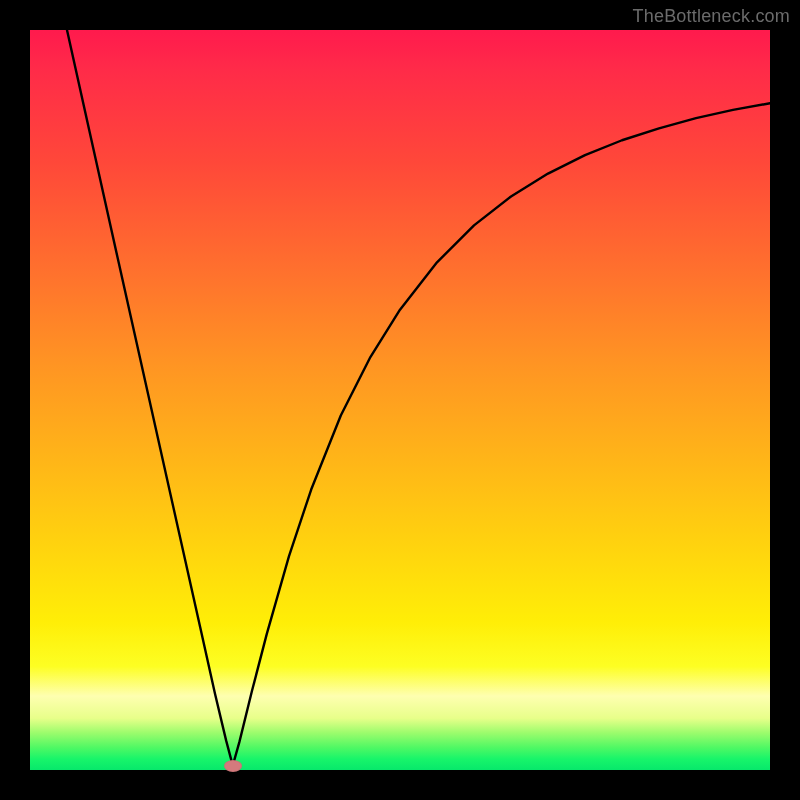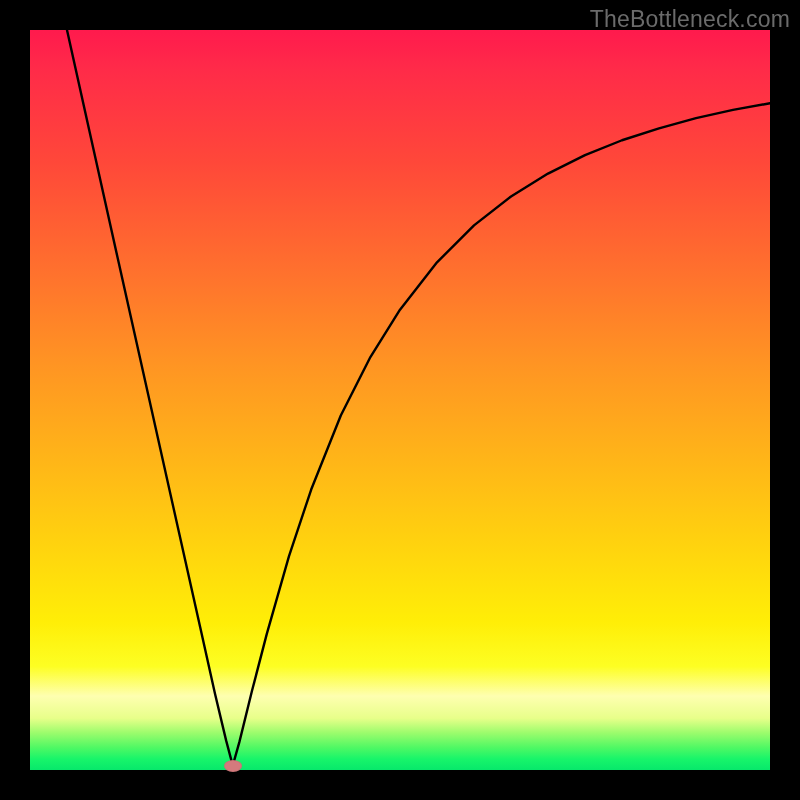--- a/index.html
+++ b/index.html
@@ -41,21 +41,21 @@
       #4ef864 97%,
       #18f56a 98.5%,
       #07e86b 100%
     );
   }
   .watermark {
     position: absolute;
     top: 6px;
     right: 10px;
     color: #6b6b6b;
-    font-size: 23px;
+    font-size: 18px;
     font-weight: 400;
     letter-spacing: 0.2px;
     user-select: none;
   }
   svg.curve {
     position: absolute;
     left: 0;
     top: 0;
     width: 740px;
     height: 740px;

